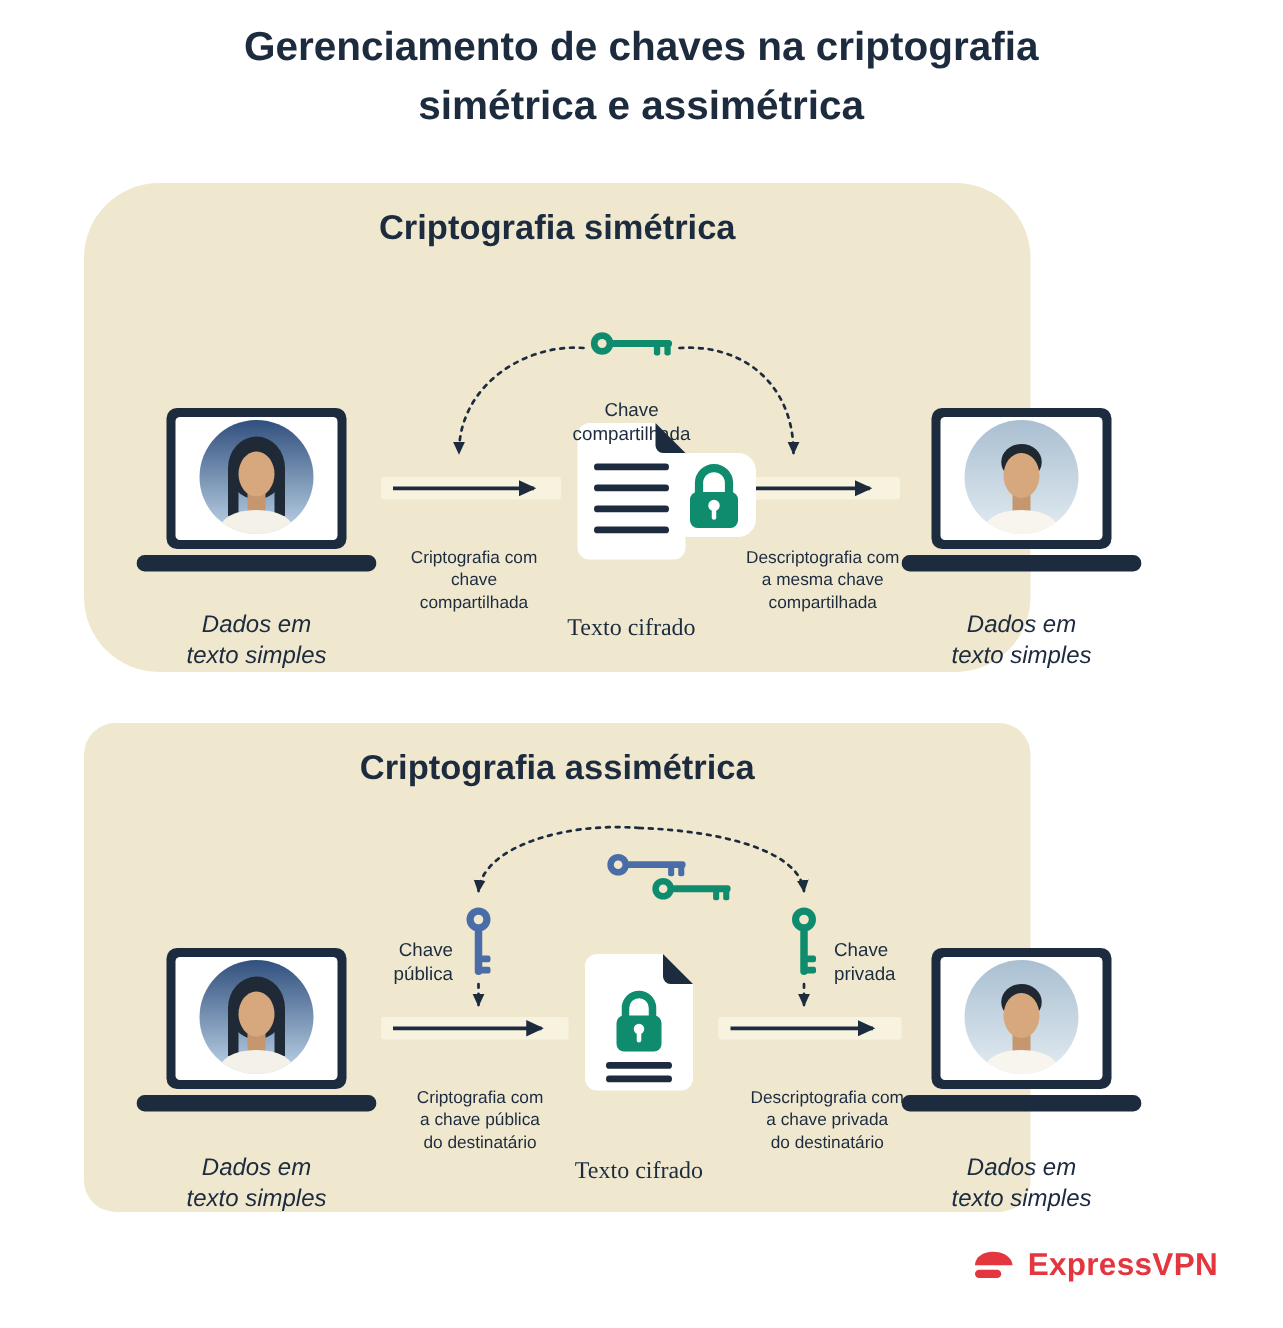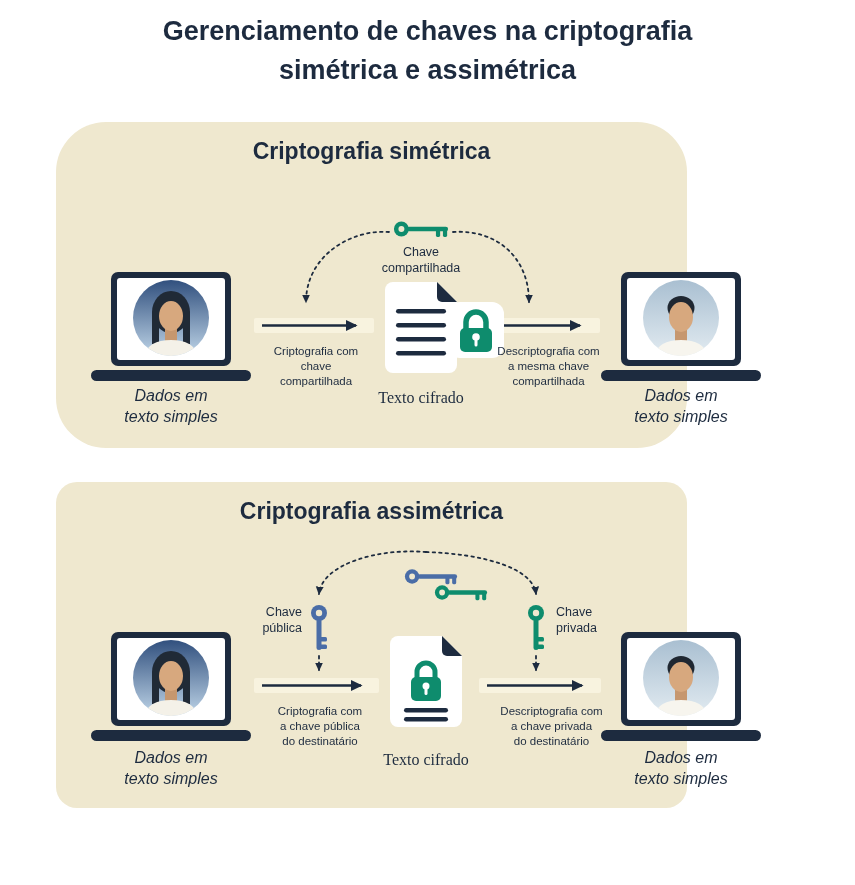--- a/index.html
+++ b/index.html
@@ -17,21 +17,21 @@
     position:absolute;left:56px;width:631px;height:326px;
     background:var(--panel,#EFE8CF);border-radius:50px;
   }
   .panel-sym{top:122px;}
   .panel-asym{top:482px;border-radius:21px;}
   .panel-title{
     position:absolute;left:0;right:0;top:16px;margin:0;
     font-size:23px;font-weight:600;text-align:center;color:var(--navy,#1D2B3F);
   }
   .art{position:absolute;left:0;top:0;}
-  .lbl{position:absolute;text-align:center;white-space:pre-line;color:var(--navy,#1D2B3F);}
+  .lbl{position:absolute;text-align:center;white-space:pre-line;color:var(--navy,#1D2B3F);margin-top:21px;}
   .lbl-device{font-size:16px;line-height:1.3;font-style:italic;}
   .lbl-cipher{font-size:16px;line-height:1.3;font-family:Liberation Serif, serif;}
   .lbl-small{font-size:11.5px;line-height:1.32;}
   .lbl-key{font-size:12.5px;line-height:1.28;}
   .align-right{text-align:right;}
   .align-left{text-align:left;}
   .solid{stroke:var(--navy,#1D2B3F);stroke-width:2.5;fill:none;}
   .dash{stroke:var(--navy,#1D2B3F);stroke-width:1.8;fill:none;stroke-dasharray:2.5 4;stroke-linecap:round;}
   .teal{fill:var(--teal,#0E8C6D);}
   .blue{fill:var(--blue,#4A6DA7);}
@@ -205,14 +205,21 @@
 a chave pública
 do destinatário</div>
     <div class="lbl lbl-cipher" style="top:268px;left:305px;width:130px;">Texto cifrado</div>
     <div class="lbl lbl-small" style="top:222px;left:428px;width:135px;">Descriptografia com
 a chave privada
 do destinatário</div>
     <div class="lbl lbl-device" style="top:266px;left:550px;width:150px;">Dados em
 texto simples</div>
   </section>
 
+  <footer class="brand">
+    <svg width="30" height="22" viewBox="0 0 30 22">
+      <path d="M3,10.5 C3,5 8.5,1.5 15,1.5 C21.5,1.5 26.5,4.5 27.8,9 L28,10.5 Z" fill="var(--red,#E3363E)"></path>
+      <rect x="3" y="13.5" width="17.5" height="5.5" rx="2.75" fill="var(--red,#E3363E)"></rect>
+    </svg>
+    <span class="brand-name">ExpressVPN</span>
+  </footer>
 
 </div>
 
 </body></html>

